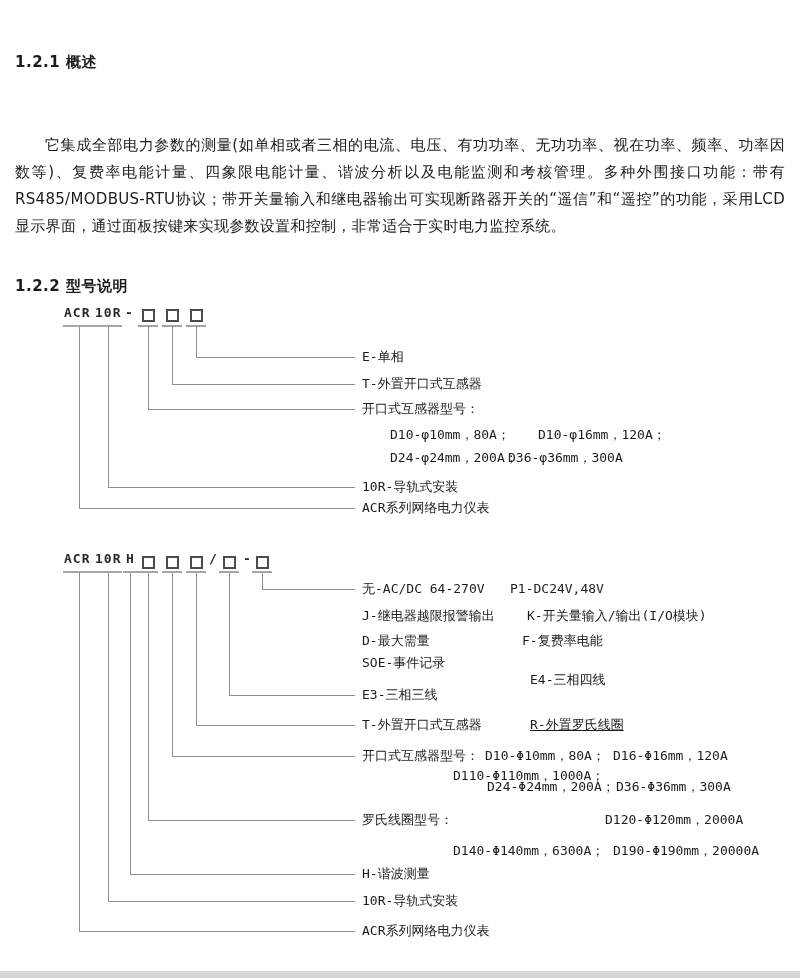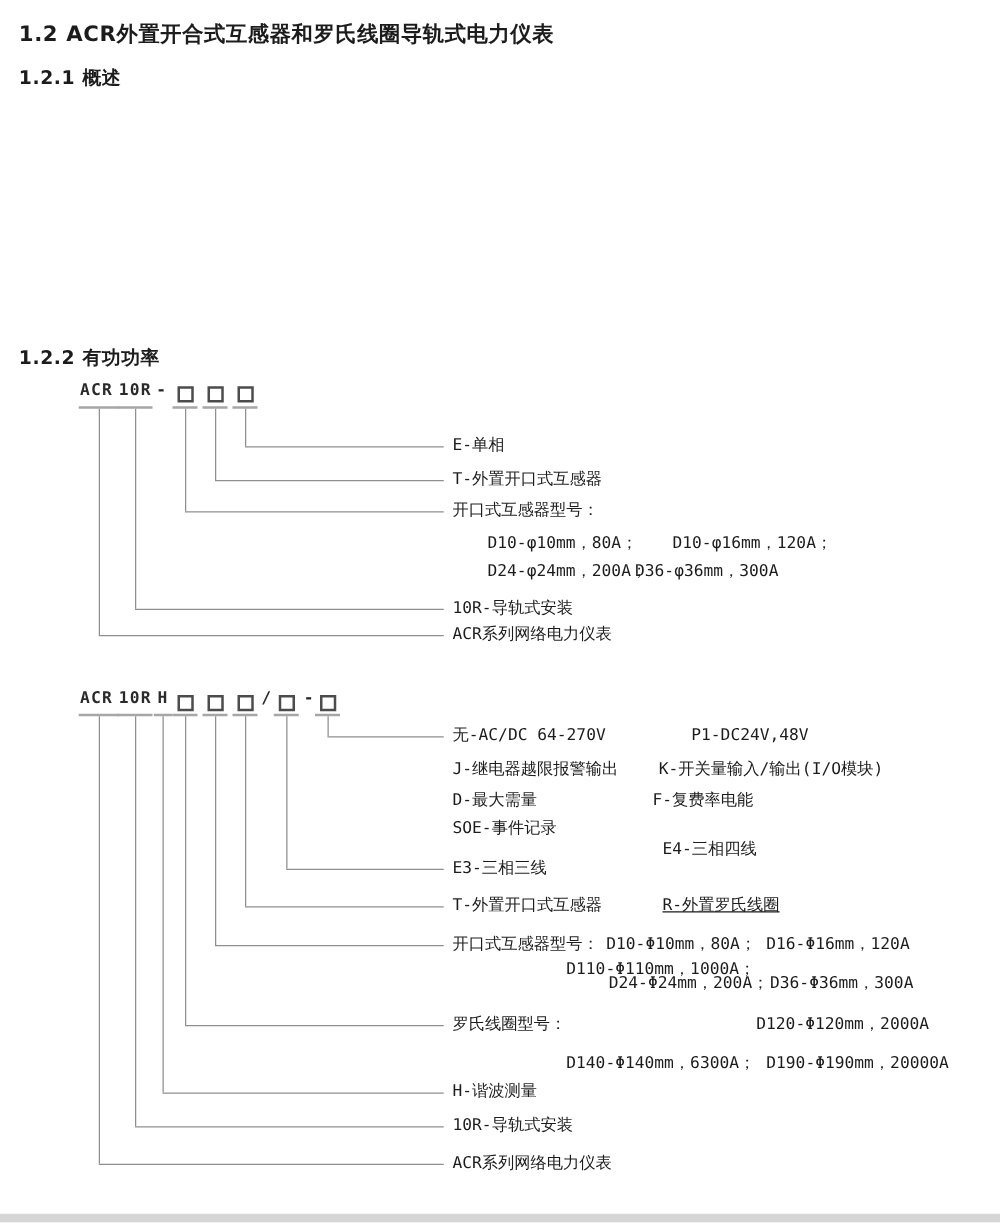--- a/index.html
+++ b/index.html
@@ -22,23 +22,23 @@
   .vline{position:absolute;width:0;border-left:1px solid #8f8f8f;}
   .hline{position:absolute;height:0;border-top:1px solid #8f8f8f;}
   .dlabel{position:absolute;font-family:"DejaVu Sans Mono","Liberation Mono",monospace;
           font-size:13px;line-height:16px;color:#1c1c1c;white-space:pre;}
   .page-edge{left:0;top:971px;width:800px;height:7px;background:#d6d6d6;}
 </style>
 </head>
 <body>
 
 <div class="page">
-  <h1 class="abs h1">1.2 ACR外置开合式互感器和罗氏线圈导轨式电力仪表</h1>
   <h2 class="abs h2">1.2.1 概述</h2>
-  <h2 class="abs h3">1.2.2 有功功率</h2>
+  <p class="abs para p2">它集成全部电力参数的测量(如单相或者三相的电流、电压、有功功率、无功功率、视在功率、频率、功率因数等)、复费率电能计量、四象限电能计量、谐波分析以及电能监测和考核管理。多种外围接口功能：带有RS485/MODBUS-RTU协议；带开关量输入和继电器输出可实现断路器开关的“遥信”和“遥控”的功能，采用LCD显示界面，通过面板按键来实现参数设置和控制，非常适合于实时电力监控系统。</p>
+  <h2 class="abs h3">1.2.2 型号说明</h2>
 
   <div class="diagram-layer">
       <div class="dtok" style="left: 64px; top: 306px;">ACR</div>
       <div class="ul" style="left: 63px; top: 325px; width: 32px;"></div>
       <div class="dtok" style="left: 95px; top: 306px;">10R</div>
       <div class="ul" style="left: 94px; top: 325px; width: 28px;"></div>
       <div class="dtok" style="left: 125px; top: 306px;">-</div>
       <div class="dbox" style="left: 142px; top: 309px;"></div>
       <div class="ul" style="left: 138px; top: 325px; width: 20px;"></div>
       <div class="dbox" style="left: 166px; top: 309px;"></div>
@@ -94,21 +94,21 @@
       <div class="hline" style="left: 172px; top: 756px; width: 183px;"></div>
       <div class="vline" style="left: 148px; top: 573px; height: 247px;"></div>
       <div class="hline" style="left: 148px; top: 820px; width: 207px;"></div>
       <div class="vline" style="left: 130px; top: 573px; height: 301px;"></div>
       <div class="hline" style="left: 130px; top: 874px; width: 225px;"></div>
       <div class="vline" style="left: 108px; top: 573px; height: 328px;"></div>
       <div class="hline" style="left: 108px; top: 901px; width: 247px;"></div>
       <div class="vline" style="left: 79px; top: 573px; height: 358px;"></div>
       <div class="hline" style="left: 79px; top: 931px; width: 276px;"></div>
       <div class="dlabel" style="left: 362px; top: 581px;">无-AC/DC 64-270V</div>
-      <div class="dlabel" style="left: 553px; top: 581px;">P1-DC24V,48V</div>
+      <div class="dlabel" style="left: 510px; top: 581px;">P1-DC24V,48V</div>
       <div class="dlabel" style="left: 362px; top: 608px;">J-继电器越限报警输出</div>
       <div class="dlabel" style="left: 527px; top: 608px;">K-开关量输入/输出(I/O模块)</div>
       <div class="dlabel" style="left: 362px; top: 633px;">D-最大需量</div>
       <div class="dlabel" style="left: 522px; top: 633px;">F-复费率电能</div>
       <div class="dlabel" style="left: 362px; top: 655px;">SOE-事件记录</div>
       <div class="dlabel" style="left: 362px; top: 687px;">E3-三相三线</div>
       <div class="dlabel" style="left: 530px; top: 672px;">E4-三相四线</div>
       <div class="dlabel" style="left: 362px; top: 717px;">T-外置开口式互感器</div>
       <div class="dlabel" style="left: 530px; top: 717px; text-decoration: underline;">R-外置罗氏线圈</div>
       <div class="dlabel" style="left: 362px; top: 748px;">开口式互感器型号：</div>

